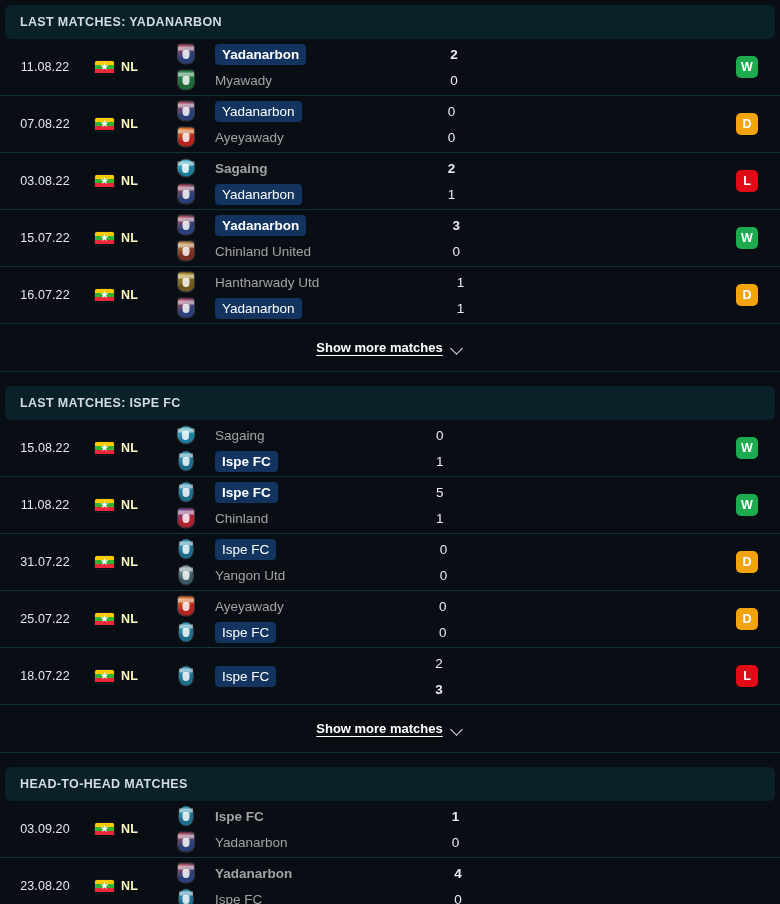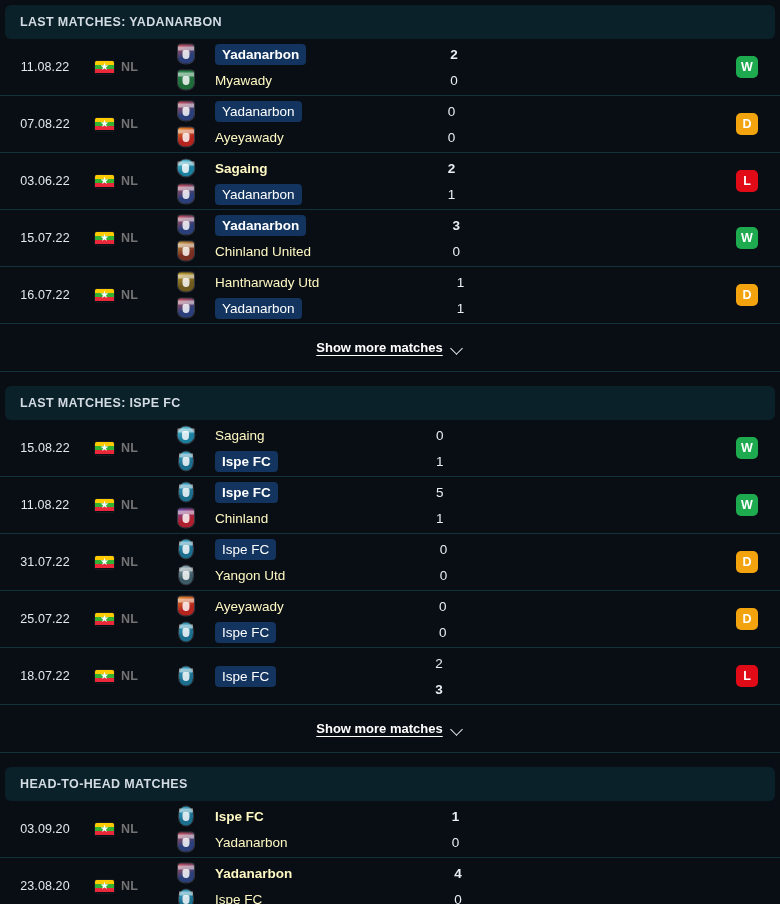--- a/index.html
+++ b/index.html
@@ -84,21 +84,21 @@
   .flag .s3 { top: 66.6%; background: #ea2839; }
   .flag .star {
     position: absolute;
     left: 50%; top: 50%;
     transform: translate(-50%, -50%);
     color: #ffffff;
     font-size: 10px;
     line-height: 1;
   }
   .league-code {
-    color: #737373;
+    color: #fef9c3;
     font-size: 12.5px;
     font-weight: bold;
     letter-spacing: 0.2px;
   }
 
   .cell-teams {
     flex: 1 1 auto;
     display: flex;
     flex-direction: column;
     justify-content: center;
@@ -108,21 +108,21 @@
   }
 
   .team-line {
     display: flex;
     align-items: flex-start;
     gap: 20px;
     height: 21px;
   }
 
   .team-name {
-    color: #fef9c3;
+    color: #a3a3a3;
     font-size: 13.5px;
     line-height: 21px;
     white-space: nowrap;
   }
   .team-name.bold { font-weight: bold; }
   .team-name.highlight {
     background: #12345e;
     border-radius: 4px;
     padding: 0 7px;
     color: #ffffff;
@@ -325,21 +325,21 @@
           </div>
           <div class="cell-score">
             <div class="score-line">0</div>
             <div class="score-line">0</div>
           </div>
           <div class="cell-result">
             <span class="result-badge D">D</span>
           </div>
         </div>
         <div class="match-row">
-          <div class="cell-date">03.06.22</div>
+          <div class="cell-date">03.08.22</div>
           <div class="cell-league">
             <span class="flag">
               <span class="s1"></span>
               <span class="s2"></span>
               <span class="s3"></span>
               <span class="star">★</span>
             </span>
             <span class="league-code">NL</span>
           </div>
           <div class="cell-teams">

